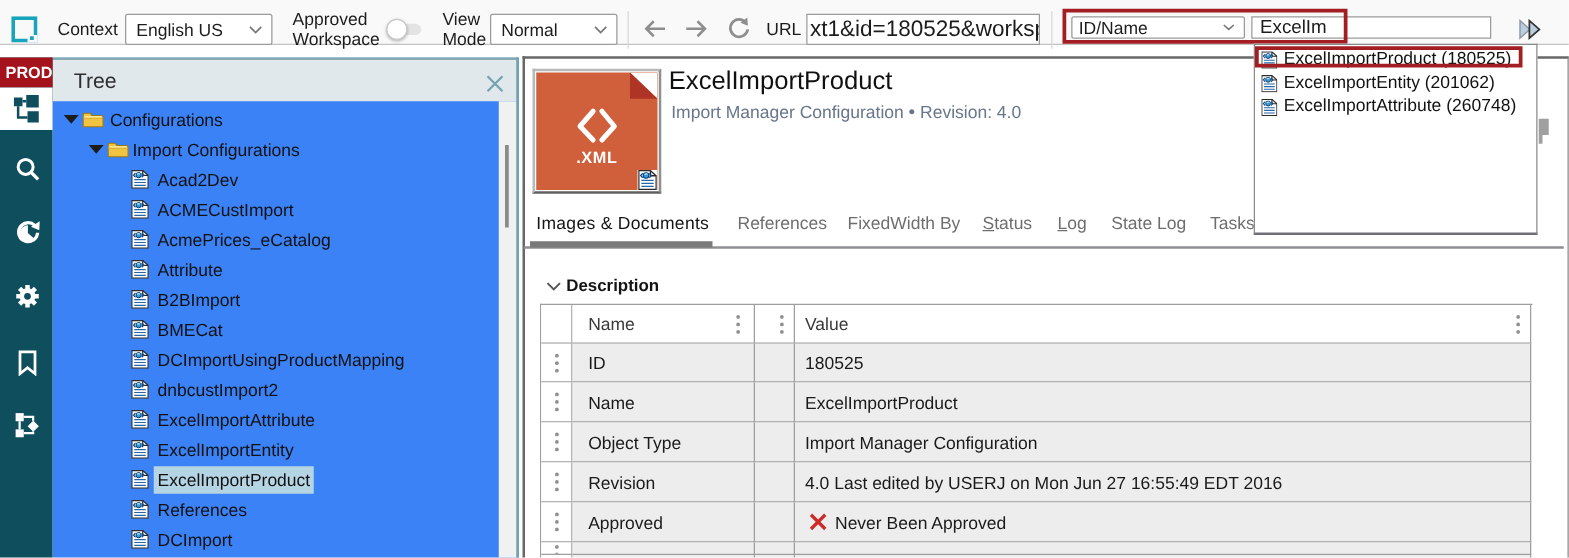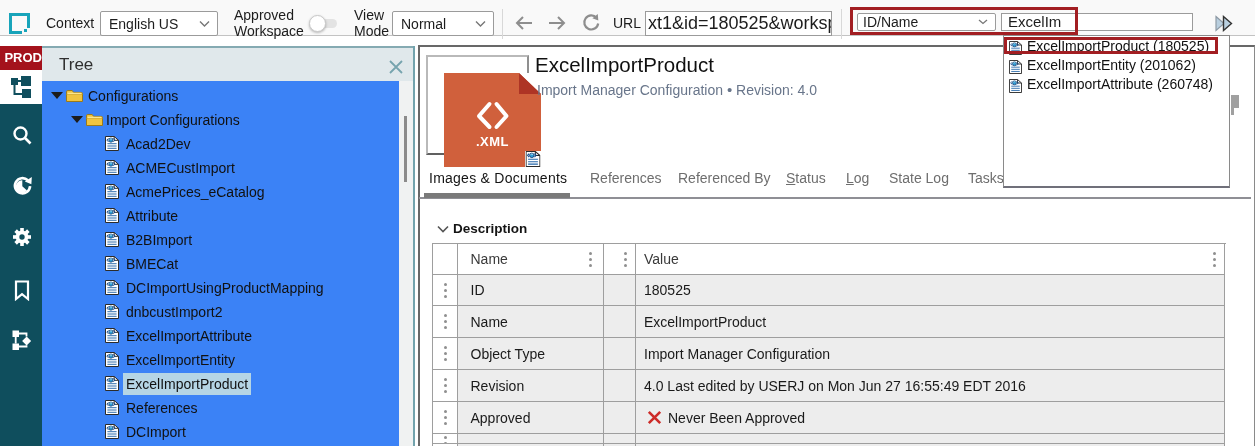--- a/index.html
+++ b/index.html
@@ -269,39 +269,39 @@
       <svg class="abs" style="left:63px;top:4px" width="14" height="15">
         <use href="#doc"></use>
       </svg>
       <span class="abs" style="left:84px;top:4px">DCImport</span>
     </div>
   <div id="treescroll"></div>
   <div id="treethumb"></div>
   <div id="treeborder"></div>
 </div>
 <div id="main"></div>
-<div id="xmlicon" class="abs" style="left:426px;top:55px;width:103px;height:100px;border-style:solid;border-width:2px;border-color:#b9b9b9 #8f8f8f #606060 #b9b9b9;background:#fff;padding:16px">
+<div id="xmlicon" class="abs" style="left:426px;top:55px;width:103px;height:100px;border-style:solid;border-width:2px;border-color:#b9b9b9 #8f8f8f #606060 #b9b9b9;background:#fff;padding:1px">
   <div id="xmlinner" style="position:relative;width:97px;height:94px;background:#d0603c;overflow:hidden">
     <svg class="abs" style="left:0;top:0" width="97" height="94" viewBox="0 0 97 94">
       <path d="M75 0 H97 V21 Z" fill="#fff"></path>
       <path d="M75 0 L97 21 H75 Z" fill="#ae3425"></path>
       <path d="M45.5 31 L35 43 L45.5 54" fill="none" stroke="#fff" stroke-width="4" stroke-linecap="round" stroke-linejoin="round"></path>
       <path d="M52.5 31 L62.5 43 L52.5 54" fill="none" stroke="#fff" stroke-width="4" stroke-linecap="round" stroke-linejoin="round"></path>
       <text x="48.5" y="72.5" font-size="13" font-weight="bold" fill="#fff" text-anchor="middle" font-family="Liberation Sans, sans-serif" letter-spacing="0.5">.XML</text>
     </svg>
     <svg class="abs" style="right:0;bottom:0;background:#fff" width="16" height="16" viewBox="0 0 14 15">
         <use href="#doc"></use>
       </svg>
   </div>
 </div>
 <div id="title" class="abs" style="left:535px;top:53px;font-size:20.5px;color:#101010">ExcelImportProduct</div>
 <div id="subtitle" class="abs" style="left:537px;top:81px;font-size:14px;color:#68758a">Import Manager Configuration <span style="font-size:15px">•</span> Revision: 4.0</div>
 <div class="tab active" style="left:429px;letter-spacing:0.25px">Images &amp; Documents</div>
 <div class="tab" style="left:590px">References</div>
-<div class="tab" style="left:678px">Referenced By</div>
+<div class="tab" style="left:678px">FixedWidth By</div>
 <div class="tab" style="left:786px"><u>S</u>tatus</div>
 <div class="tab" style="left:846px"><u>L</u>og</div>
 <div class="tab" style="left:889px">State Log</div>
 <div class="tab" style="left:968px">Tasks</div>
 <div class="abs" style="left:419px;top:197px;width:832px;height:2px;background:#8f8f95"></div>
 <div class="abs" style="left:424px;top:193px;width:146px;height:5px;background:#7a7a7a"></div>
 <svg class="abs" style="left:437px;top:225px" width="12" height="8" viewBox="0 0 12 8">
     <path d="M1 1.5 L6 6.5 L11 1.5" fill="none" stroke="#555" stroke-width="1.6"></path>
   </svg>
 <div class="abs" style="left:453px;top:221px;font-size:13.5px;font-weight:bold;color:#141414">Description</div>

